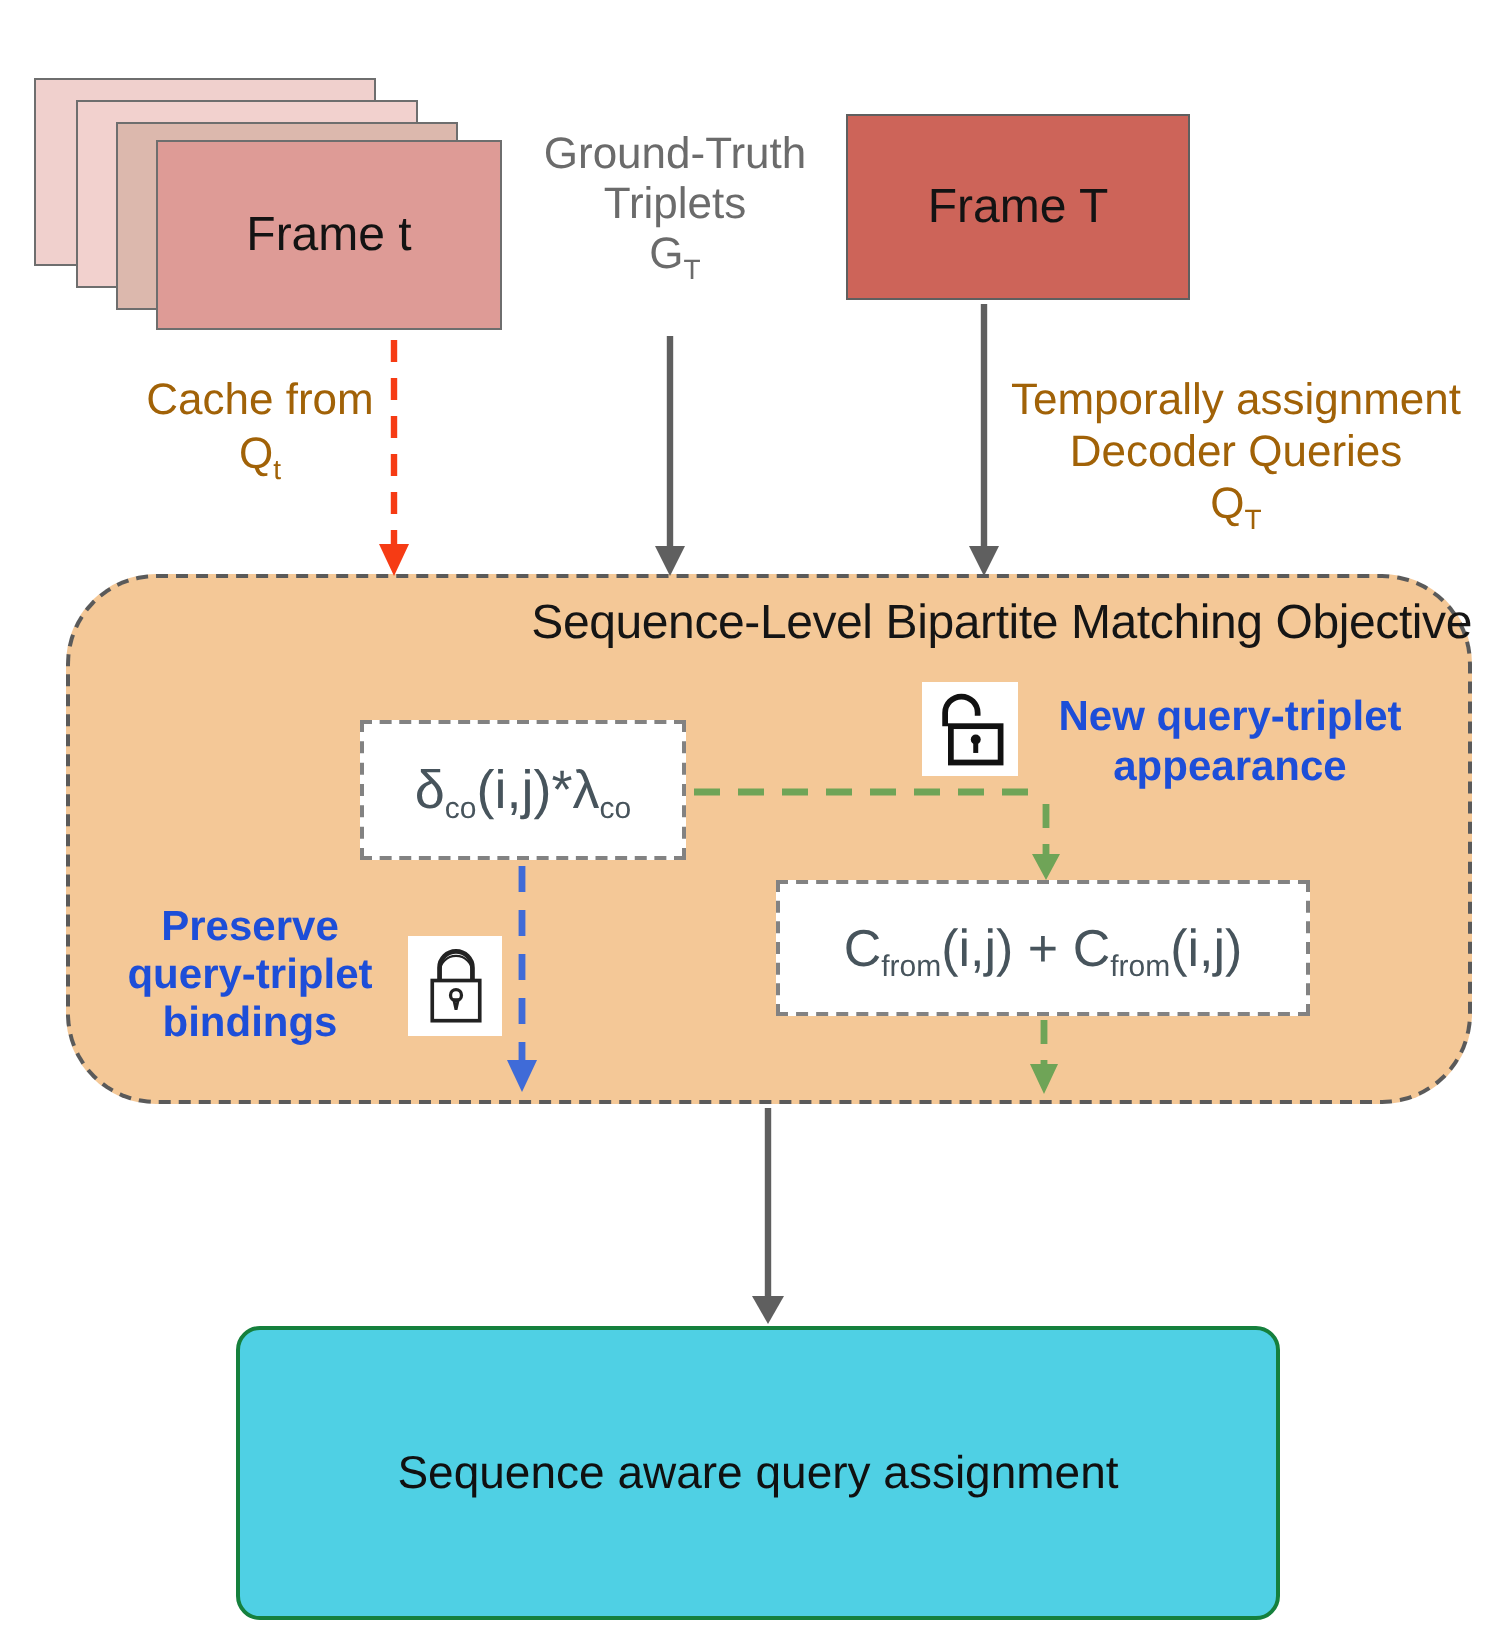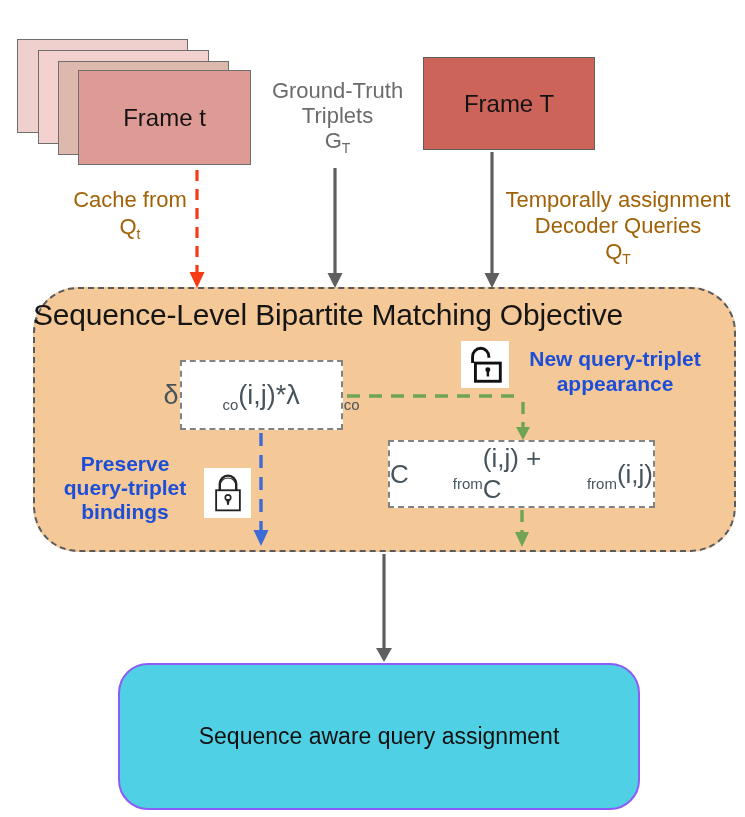--- a/index.html
+++ b/index.html
@@ -11,44 +11,44 @@
   .frame-T{position:absolute;border:1.5px solid #5f5f5f;box-sizing:border-box;
     display:flex;align-items:center;justify-content:center;font-size:24px;color:#131313;}
 
   .txt-block{position:absolute;text-align:center;}
   .gt-label{color:#6b6b6b;font-size:22px;line-height:25px;}
   .red-label{color:#a16207;font-size:22px;line-height:27px;}
   sub.small{font-size:14px;}
 
   .matching-box{position:absolute;left:33px;top:287px;width:703px;height:265px;
     background:#f4c897;border:2.5px dashed #5a5a5a;border-radius:45px;box-sizing:border-box;}
-  .matching-title{position:absolute;left:33px;top:298px;width:703px;text-align:left;
-    font-size:30px;letter-spacing:-0.2px;color:#151515;}
+  .matching-title{position:absolute;left:33px;top:298px;width:703px;text-align:right;
+    font-size:24px;letter-spacing:-0.2px;color:#151515;}
 
   .formula-box{position:absolute;background:#ffffff;border:2px dashed #828282;
     box-sizing:border-box;display:flex;align-items:center;justify-content:center;
     color:#47545c;}
   .formula-box .main{font-size:27px;}
-  .formula-box .sub{font-size:15px;position:relative;top:9px;margin-left:44px;}
+  .formula-box .sub{font-size:15px;position:relative;top:9px;}
   .delta-box{left:180px;top:360px;width:163px;height:70px;}
   .cost-box{left:388px;top:440px;width:267px;height:68px;font-size:26px;}
   .cost-box .main{font-size:26px;}
 
   .bold-label{position:absolute;text-align:center;font-weight:700;color:#1d4ed8;
     font-size:21px;}
   .new-query-label{left:510px;top:346px;width:210px;line-height:25px;}
   .preserve-label{left:40px;top:452px;width:170px;line-height:24px;}
 
   .lock-pad{position:absolute;background:#ffffff;display:flex;align-items:center;
     justify-content:center;}
   .unlock-pad{left:461px;top:341px;width:48px;height:47px;}
   .lock-closed-pad{left:204px;top:468px;width:47px;height:50px;}
 
   .output-box{position:absolute;left:118px;top:663px;width:522px;height:147px;
-    background:#4fd0e4;border:2px solid #8b5cf6;border-radius:30px;box-sizing:border-box;
+    background:#4fd0e4;border:2px solid #15803d;border-radius:12px;box-sizing:border-box;
     display:flex;align-items:center;justify-content:center;font-size:23px;color:#101010;}
 
   svg.arrow-layer{position:absolute;left:0;top:0;width:745px;height:817px;
     pointer-events:none;}
 </style>
 </head>
 <body>
 
 <div class="canvas">
 
@@ -56,21 +56,21 @@
   <div class="frame" style="left:38px;top:50px;width:171px;height:94px;background:#f2d1ce;"></div>
   <div class="frame" style="left:58px;top:61px;width:171px;height:94px;background:#dcb8ad;"></div>
   <div class="frame frame-front" style="left:78px;top:70px;width:173px;height:95px;background:#de9b96;">
     <span>Frame t</span>
   </div>
 
   <div class="frame-T" style="left:423px;top:57px;width:172px;height:93px;background:#cd6459;">
     <span>Frame T</span>
   </div>
 
-  <div class="txt-block gt-label" style="left:250px;top:78px;width:175px;text-align:center;">
+  <div class="txt-block gt-label" style="left:250px;top:64px;width:175px;text-align:center;">
     <div>Ground-Truth</div>
     <div>Triplets</div>
     <div><span>G</span><sub class="small">T</sub></div>
   </div>
 
   <div class="txt-block red-label" style="left:35px;top:186px;width:190px;">
     <div>Cache from</div>
     <div><span>Q</span><sub class="small">t</sub></div>
   </div>
 

